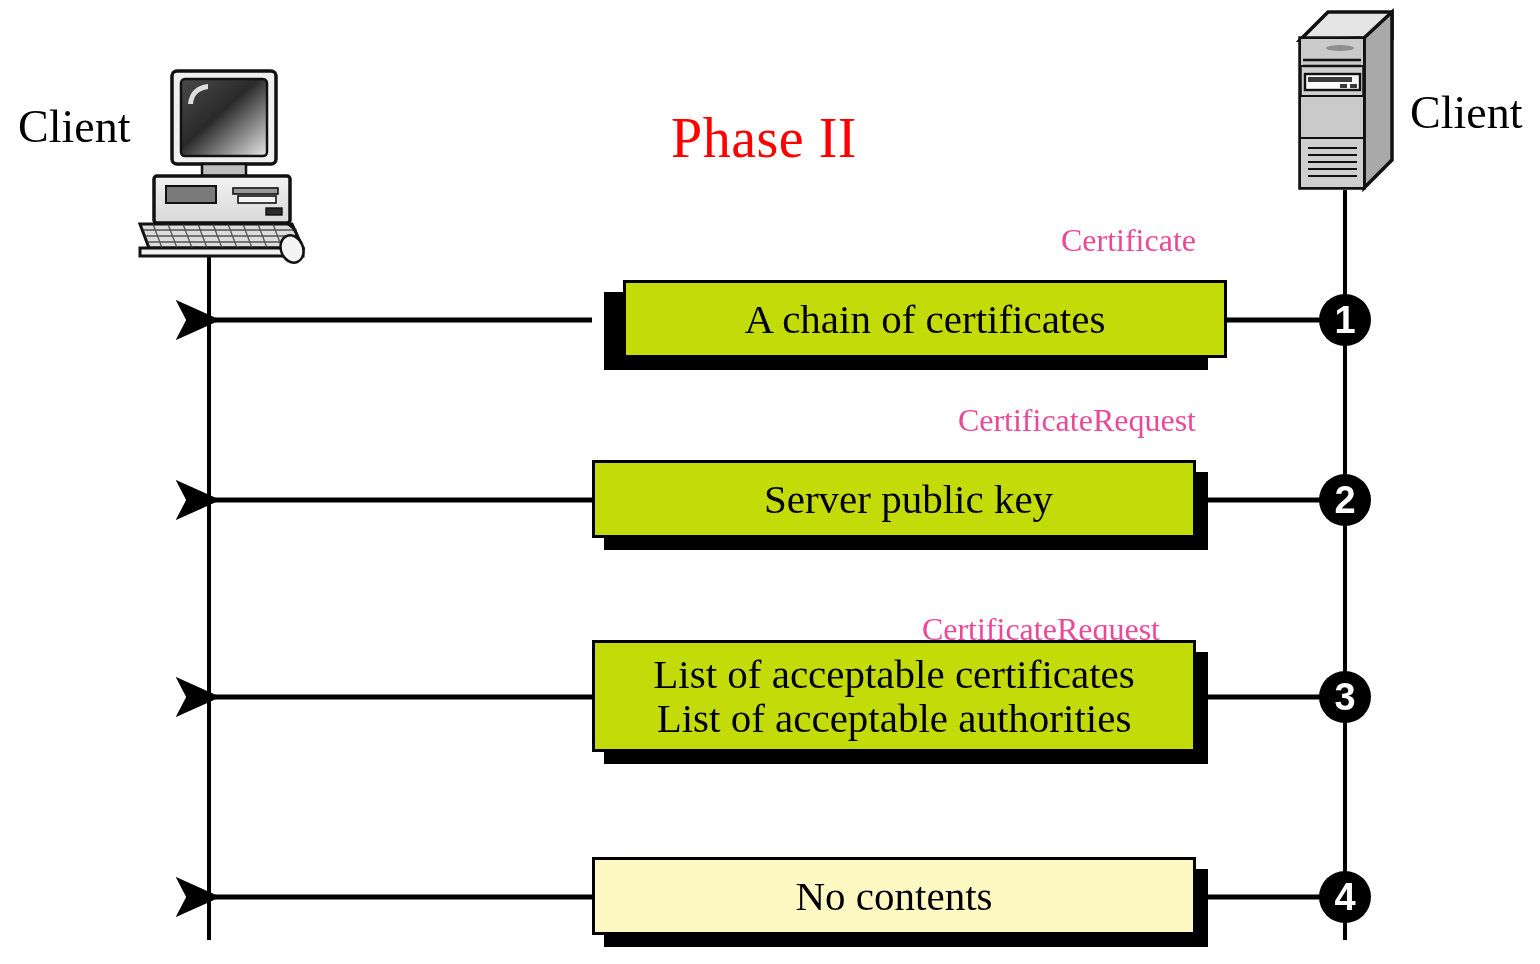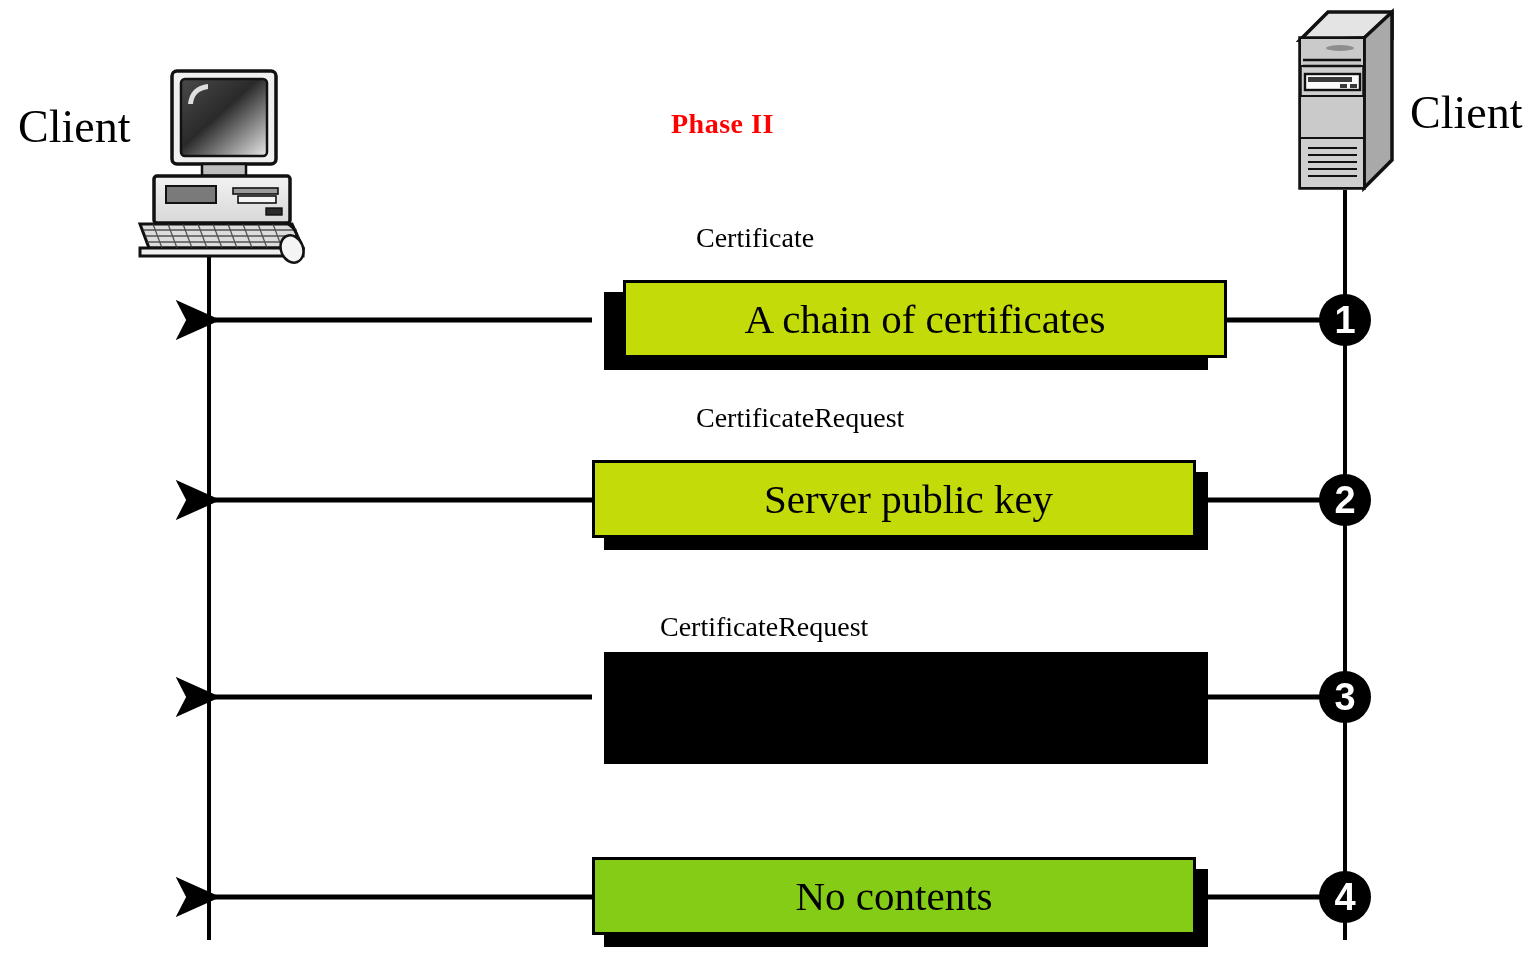--- a/index.html
+++ b/index.html
@@ -5,24 +5,24 @@
   html,body{margin:0;padding:0;background:#ffffff;}
   body{width:1540px;height:964px;overflow:hidden;font-family:"Liberation Serif",serif;}
   #stage{position:relative;width:1236px;height:964px;background:#fff;}
   #svgroot{position:absolute;left:0;top:0;width:1540px;height:964px;}
 
   .lbl{position:absolute;white-space:nowrap;color:#000;}
 
   .endpoint-label{font-family:"Liberation Serif",serif;font-size:46px;line-height:1;}
 
   .phase-title{position:absolute;font-family:"Liberation Serif",serif;
-    font-weight:bold;font-size:28px;line-height:1;letter-spacing:.5px;}
+    font-weight:normal;font-size:56px;line-height:1;letter-spacing:.5px;}
 
   .msg-label{position:absolute;font-family:"Liberation Serif",serif;
-    font-size:28px;line-height:1;text-align:left;color:#000000;}
+    font-size:32px;line-height:1;text-align:right;color:#ec4899;}
 
   .msg-box{position:absolute;box-sizing:border-box;border:3px solid #000;
     display:flex;flex-direction:column;align-items:center;justify-content:center;}
   .msg-box .boxline{font-family:"Liberation Serif",serif;font-size:41px;
     line-height:1.08;color:#000;white-space:nowrap;}
 
   .box-shadow{position:absolute;background:#000;}
 
   .badge{position:absolute;border-radius:50%;background:#000;color:#fff;
     display:flex;align-items:center;justify-content:center;
@@ -148,21 +148,25 @@
 
   <div class="msg-label" style="left:696px;top:404px;width:500px;">CertificateRequest</div>
   <div class="box-shadow" style="left:604px;top:472px;width:604px;height:78px;"></div>
   <div class="msg-box" style="left:592px;top:460px;width:604px;height:78px;background:#C3DC09;padding-left:29px;">
     <div class="boxline">Server public key</div>
   </div>
   <div class="badge" style="left:1319px;top:474px;width:52px;height:52px;font-size:38px;">2</div>
 
   <div class="msg-label" style="left:660px;top:581px;width:500px;margin-top:32px;">CertificateRequest</div>
   <div class="box-shadow" style="left:604px;top:652px;width:604px;height:112px;"></div>
+  <div class="msg-box" style="left:592px;top:640px;width:604px;height:112px;background:#C3DC09;">
+    <div class="boxline">List of acceptable certificates</div>
+    <div class="boxline">List of acceptable authorities</div>
+  </div>
   <div class="badge" style="left:1319px;top:671px;width:52px;height:52px;font-size:38px;">3</div>
 
   <div class="box-shadow" style="left:604px;top:869px;width:604px;height:78px;"></div>
-  <div class="msg-box" style="left:592px;top:857px;width:604px;height:78px;background:#84cc16;">
+  <div class="msg-box" style="left:592px;top:857px;width:604px;height:78px;background:#fef9c3;">
     <div class="boxline">No contents</div>
   </div>
   <div class="badge" style="left:1319px;top:871px;width:52px;height:52px;font-size:38px;">4</div>
 
 </div>
 
 </body></html>

